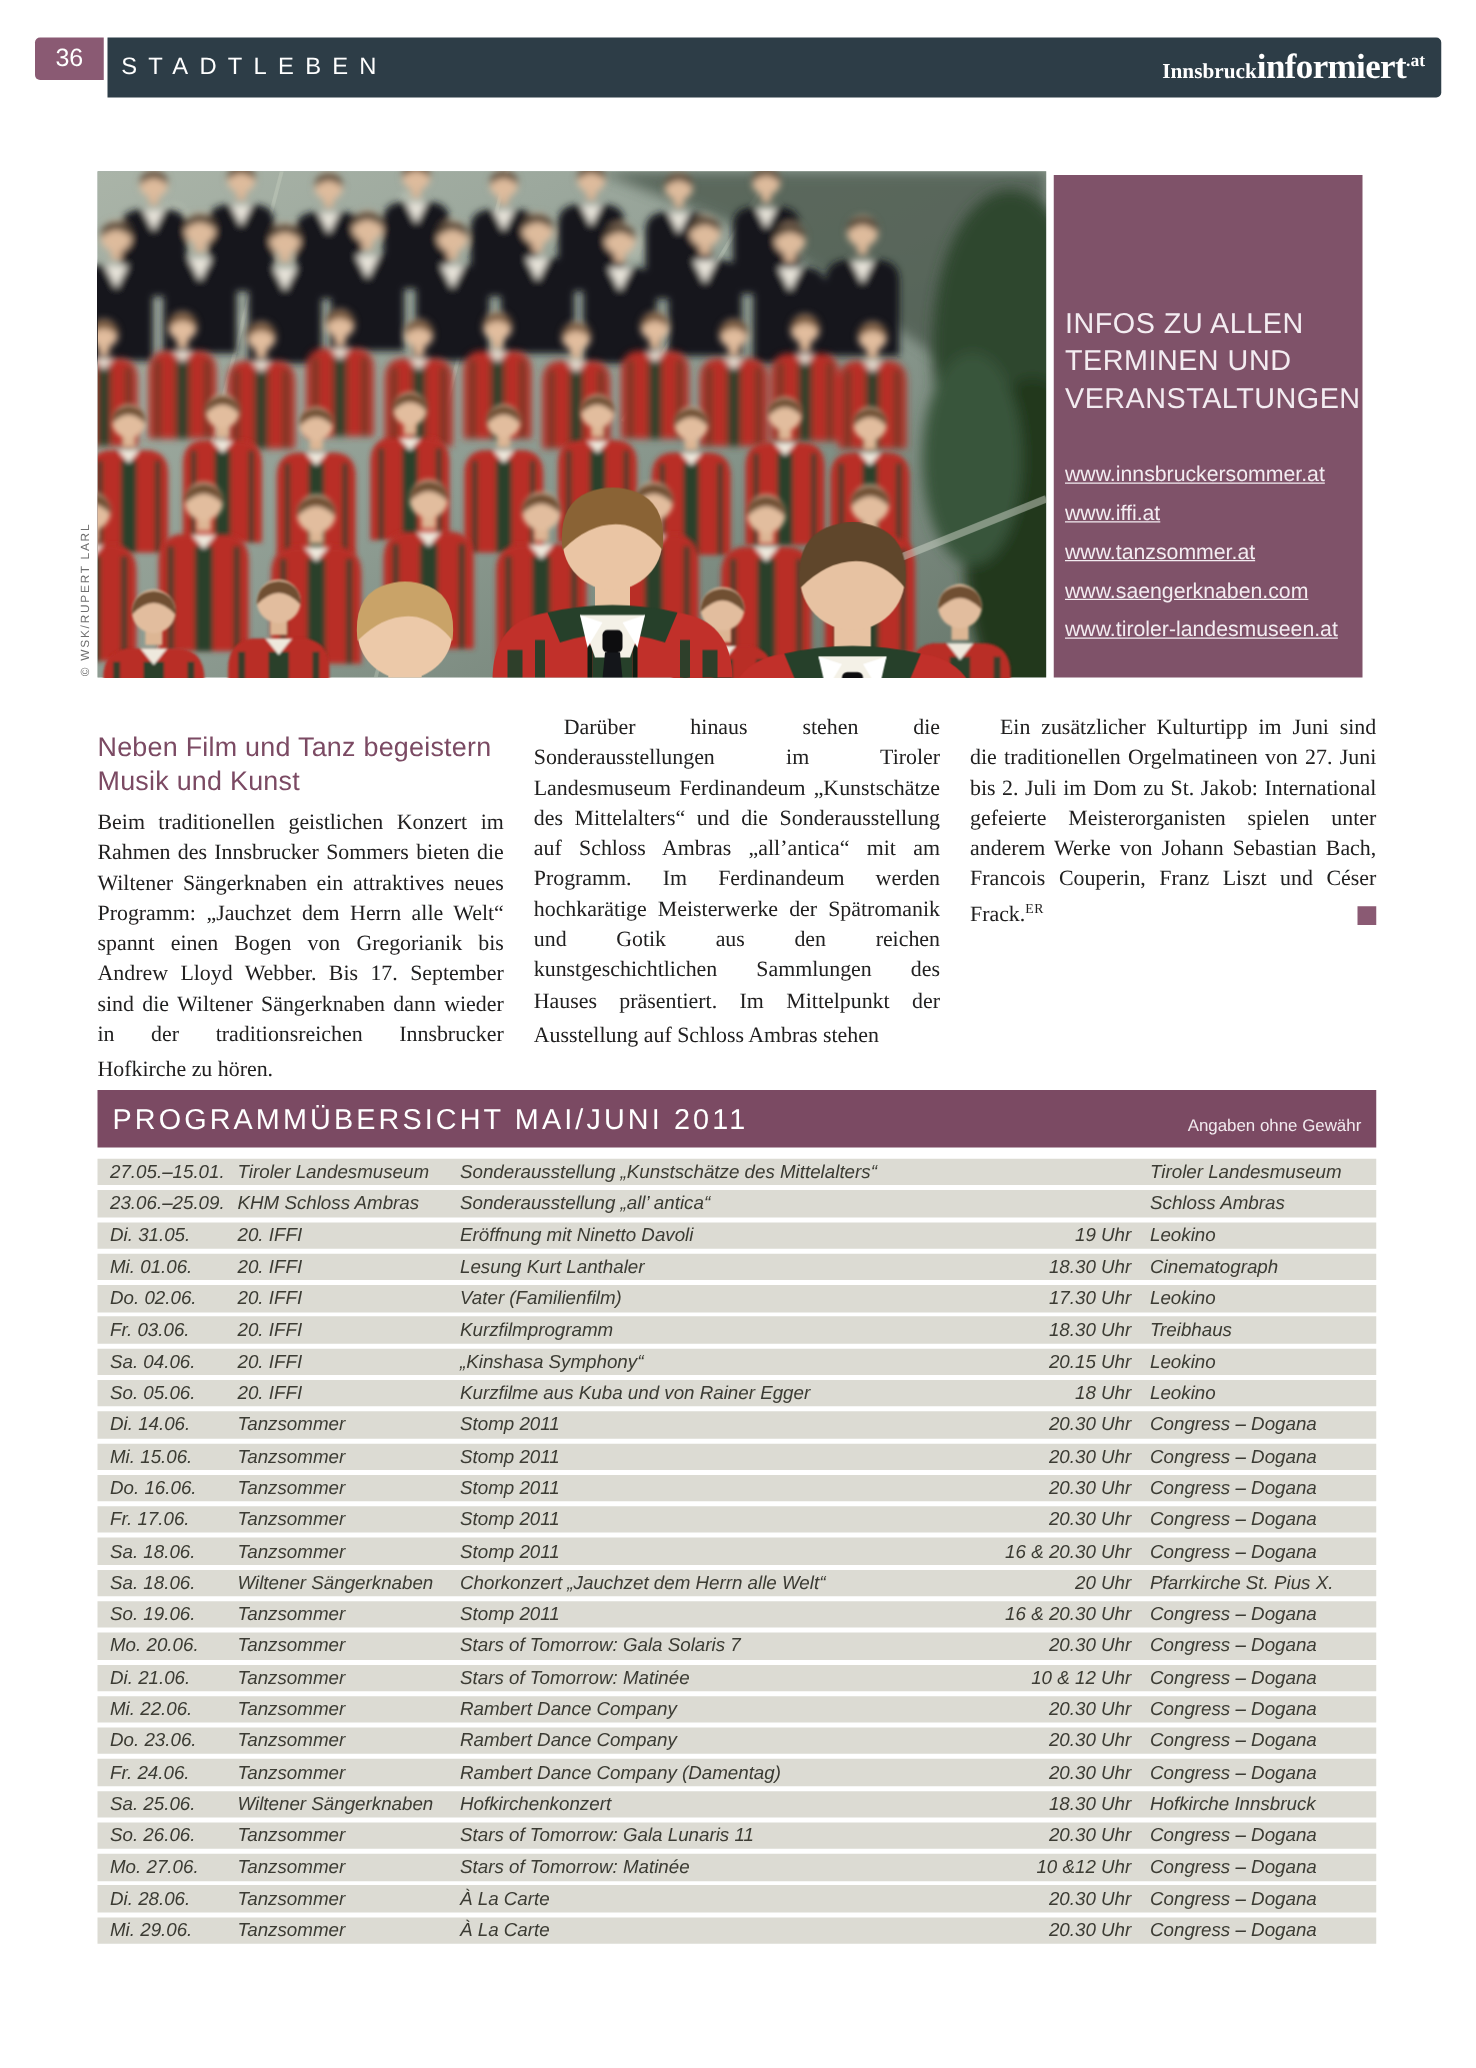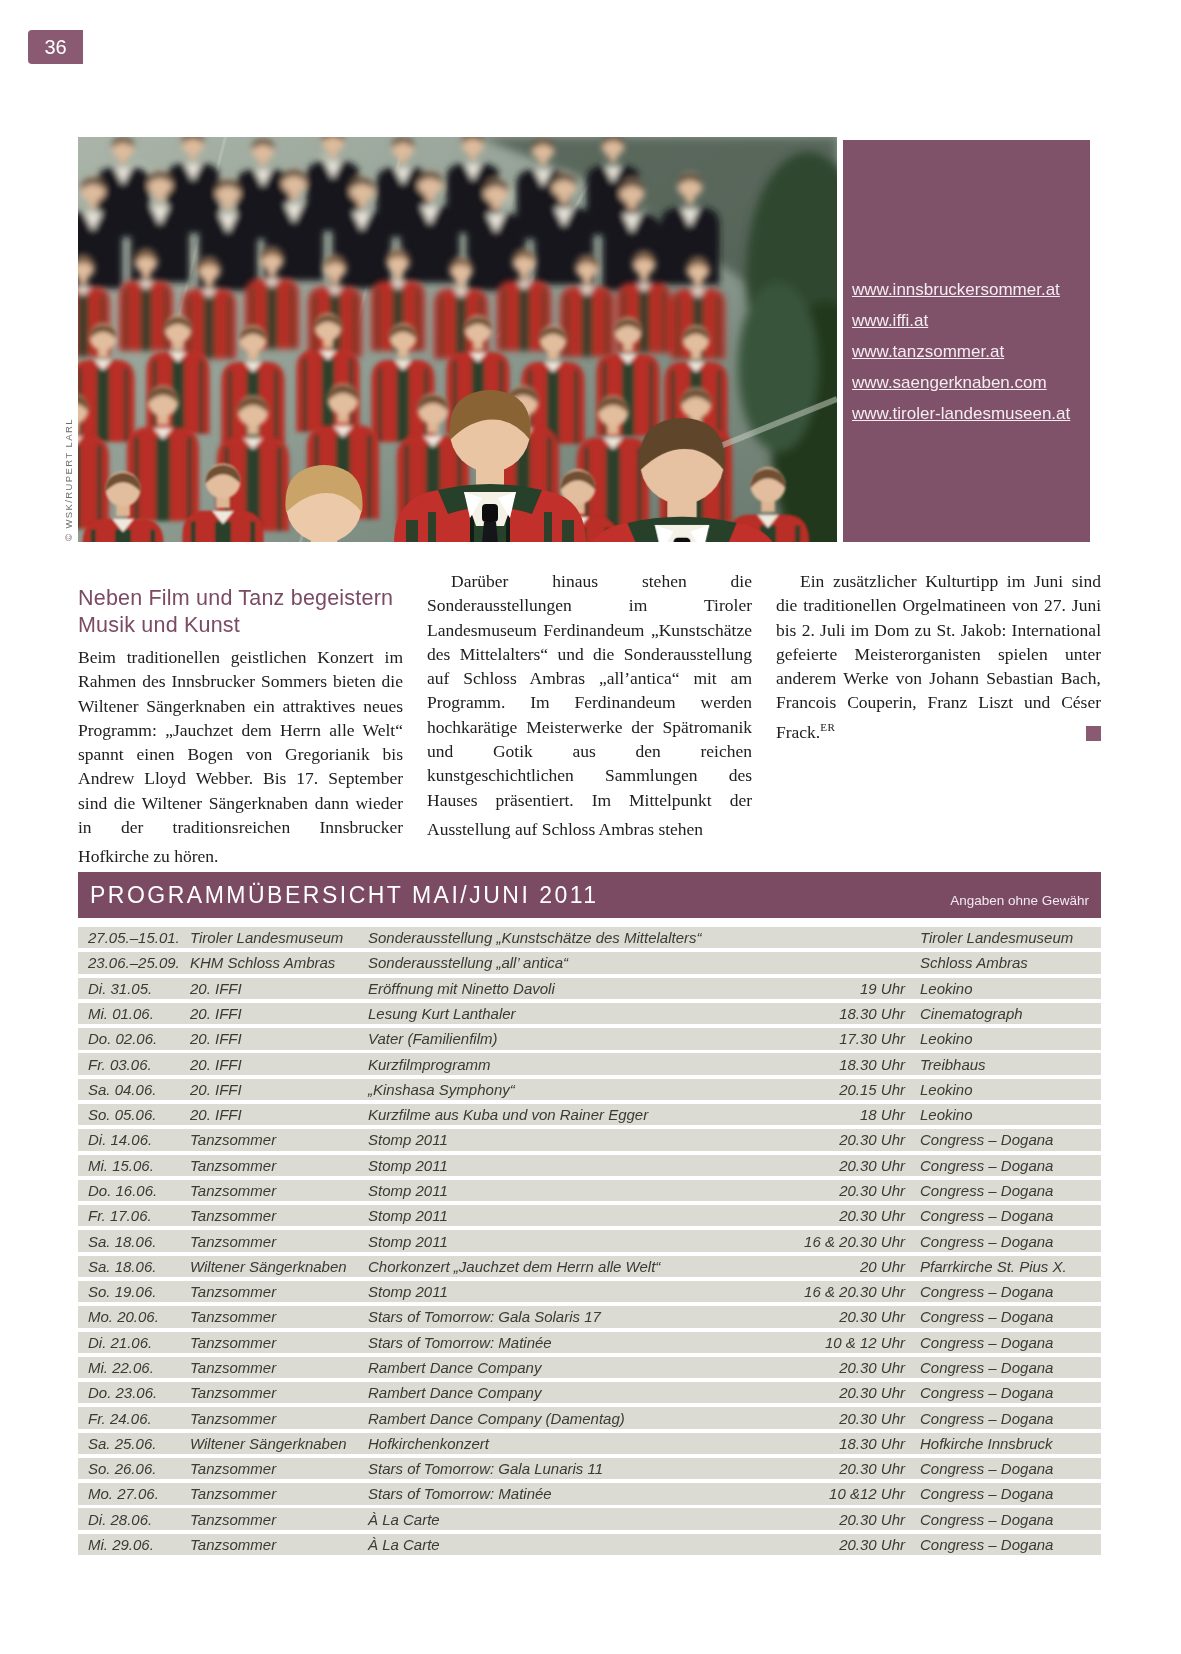--- a/index.html
+++ b/index.html
@@ -62,20 +62,24 @@
   .c-time{text-align:right;}
   .c-venue{padding-left:15px;}
 </style>
 </head>
 <body>
 
 <div class="page">
 
   <div class="pagenum">
     <span>36</span>
+  </div>
+  <div class="topbar">
+    <span class="section">STADTLEBEN</span>
+    <span class="brand"><span class="b1">Innsbruck</span><span class="b2">informiert</span><span class="b3">.at</span></span>
   </div>
 
   <figure class="photo">
     <svg width="759" height="405" viewBox="0 0 759 405" xmlns="http://www.w3.org/2000/svg">
       <defs>
         <linearGradient id="pbg" x1="0" y1="0" x2="1" y2="1">
           <stop offset="0" stop-color="#aab4a8"></stop>
             <stop offset="0.5" stop-color="#8e9c92"></stop>
             <stop offset="1" stop-color="#66766a"></stop>
         </linearGradient>
@@ -212,20 +216,26 @@
       <path d="M640 310 L759 262" stroke="#cfd5c9" stroke-width="6" opacity=".5"></path>
 
       <use href="#boyFG" transform="translate(246,368) scale(1.9)" style="--hair:#c9a368;--skin:#ecc9a9"></use>
       <use href="#boyFG" transform="translate(412,295) scale(2.0)" style="--hair:#8a6335;--skin:#eac5a4"></use>
       <use href="#boyFG" transform="translate(604,325) scale(2.1)" style="--hair:#5f462b;--skin:#e7c2a2"></use>
     </svg>
   </figure>
   <div class="credit">© WSK/RUPERT LARL</div>
 
   <aside class="infobox">
+    <div class="ib-title">
+
+    <div>INFOS ZU ALLEN</div>
+        <div>TERMINEN UND</div>
+        <div>VERANSTALTUNGEN</div>
+      </div>
     <div class="ib-links">
 
     <a class="boxlink">www.innsbruckersommer.at</a>
         <a class="boxlink">www.iffi.at</a>
         <a class="boxlink">www.tanzsommer.at</a>
         <a class="boxlink">www.saengerknaben.com</a>
         <a class="boxlink">www.tiroler-landesmuseen.at</a>
       </div>
   </aside>
 
@@ -375,21 +385,21 @@
           <span class="c-date">So. 19.06.</span>
           <span class="c-org">Tanzsommer</span>
           <span class="c-event">Stomp 2011</span>
           <span class="c-time">16 &amp; 20.30 Uhr</span>
           <span class="c-venue">Congress – Dogana</span>
         </div>
 
         <div class="row">
           <span class="c-date">Mo. 20.06.</span>
           <span class="c-org">Tanzsommer</span>
-          <span class="c-event">Stars of Tomorrow: Gala Solaris 17</span>
+          <span class="c-event">Stars of Tomorrow: Gala Solaris 7</span>
           <span class="c-time">20.30 Uhr</span>
           <span class="c-venue">Congress – Dogana</span>
         </div>
 
         <div class="row">
           <span class="c-date">Di. 21.06.</span>
           <span class="c-org">Tanzsommer</span>
           <span class="c-event">Stars of Tomorrow: Matinée</span>
           <span class="c-time">10 &amp; 12 Uhr</span>
           <span class="c-venue">Congress – Dogana</span>

